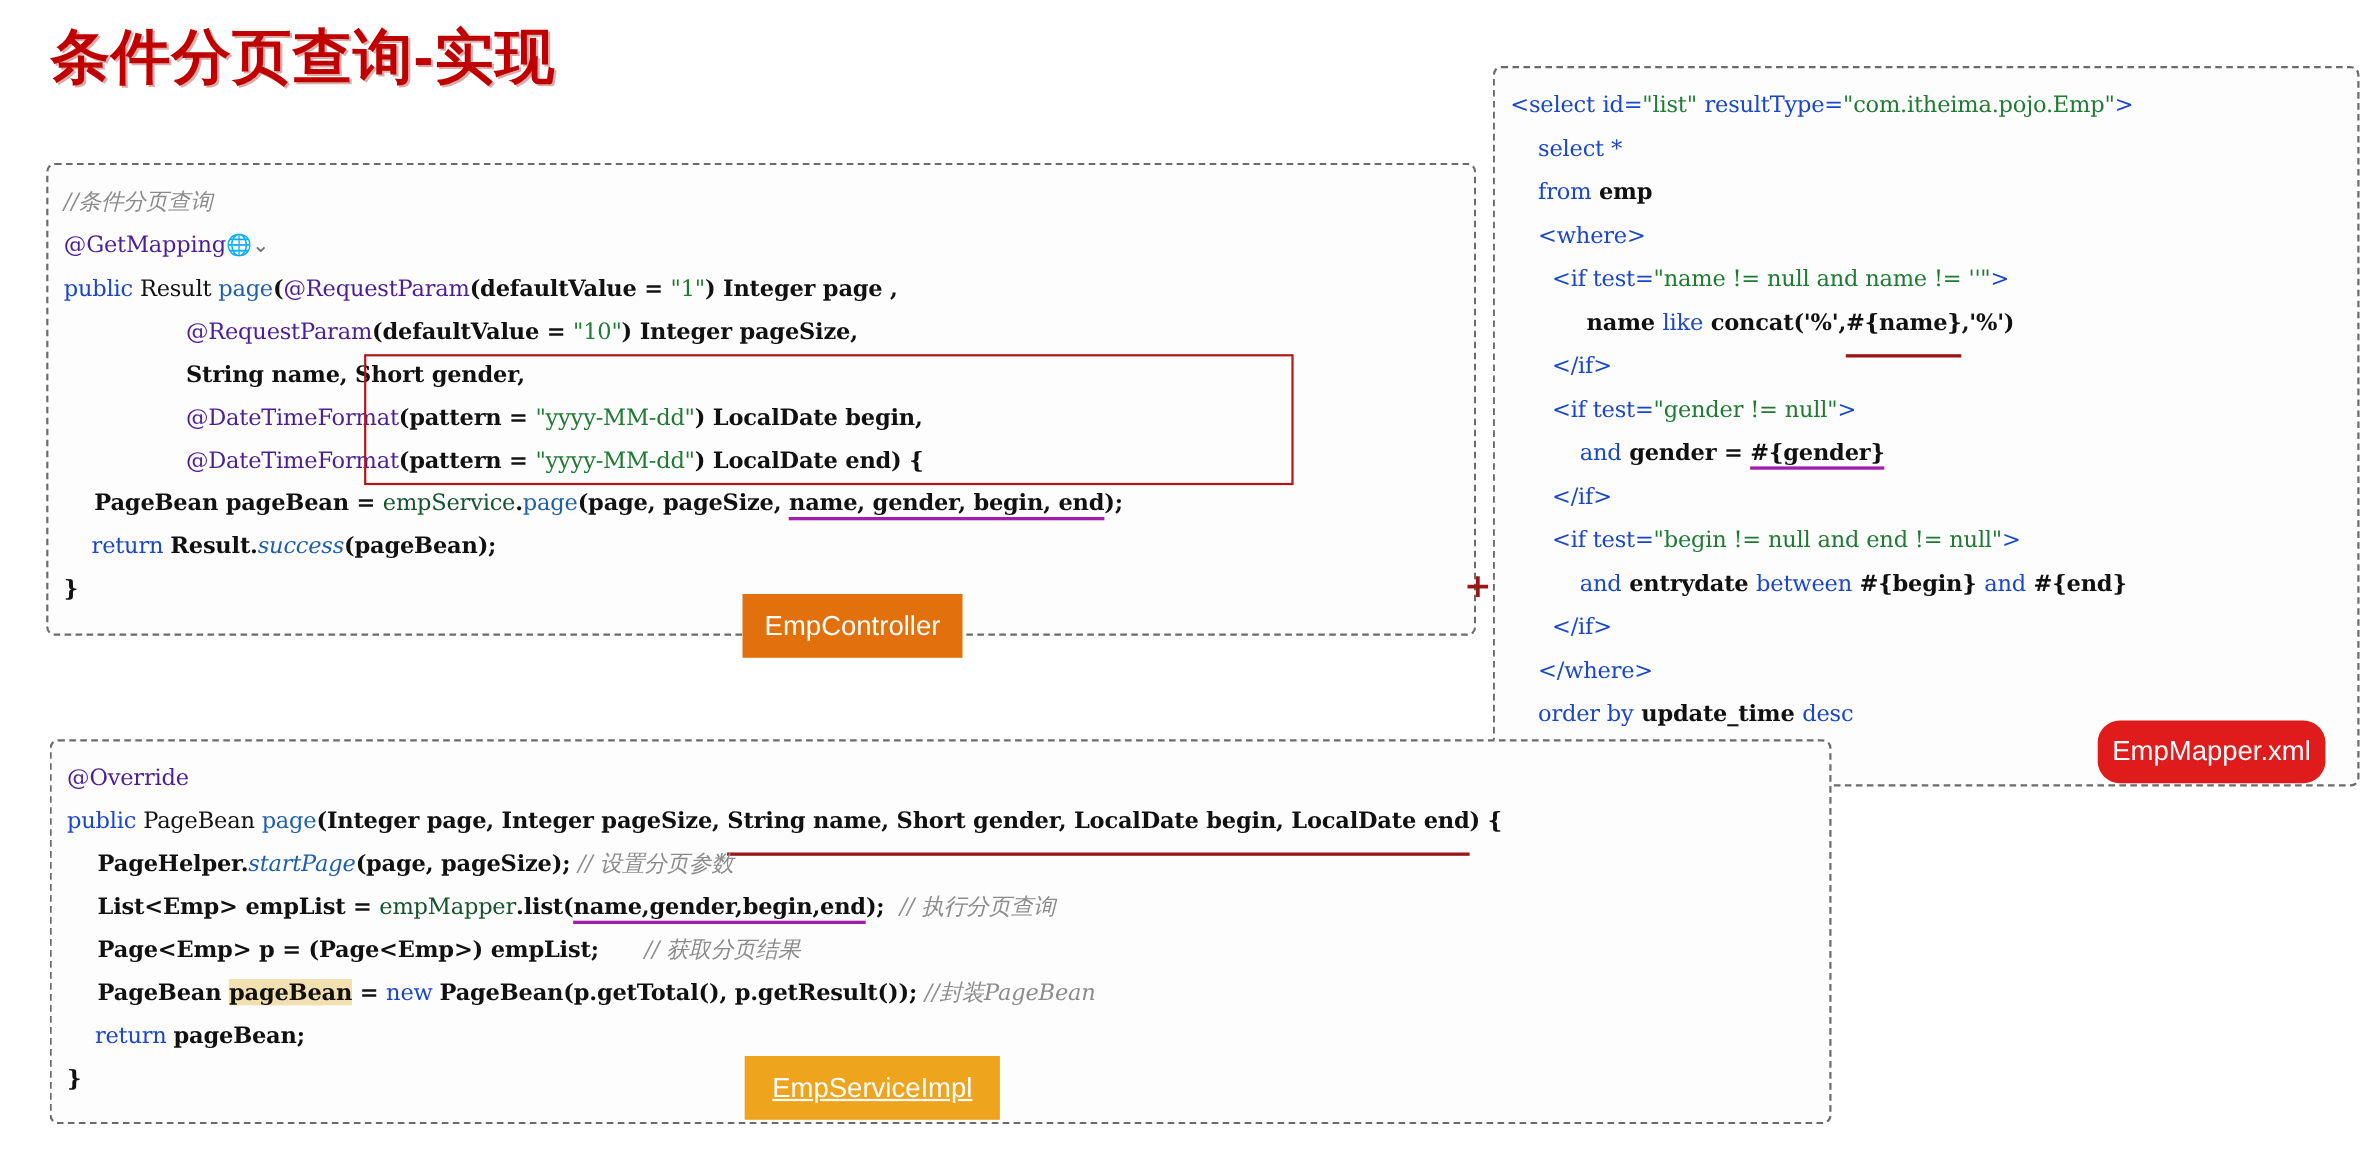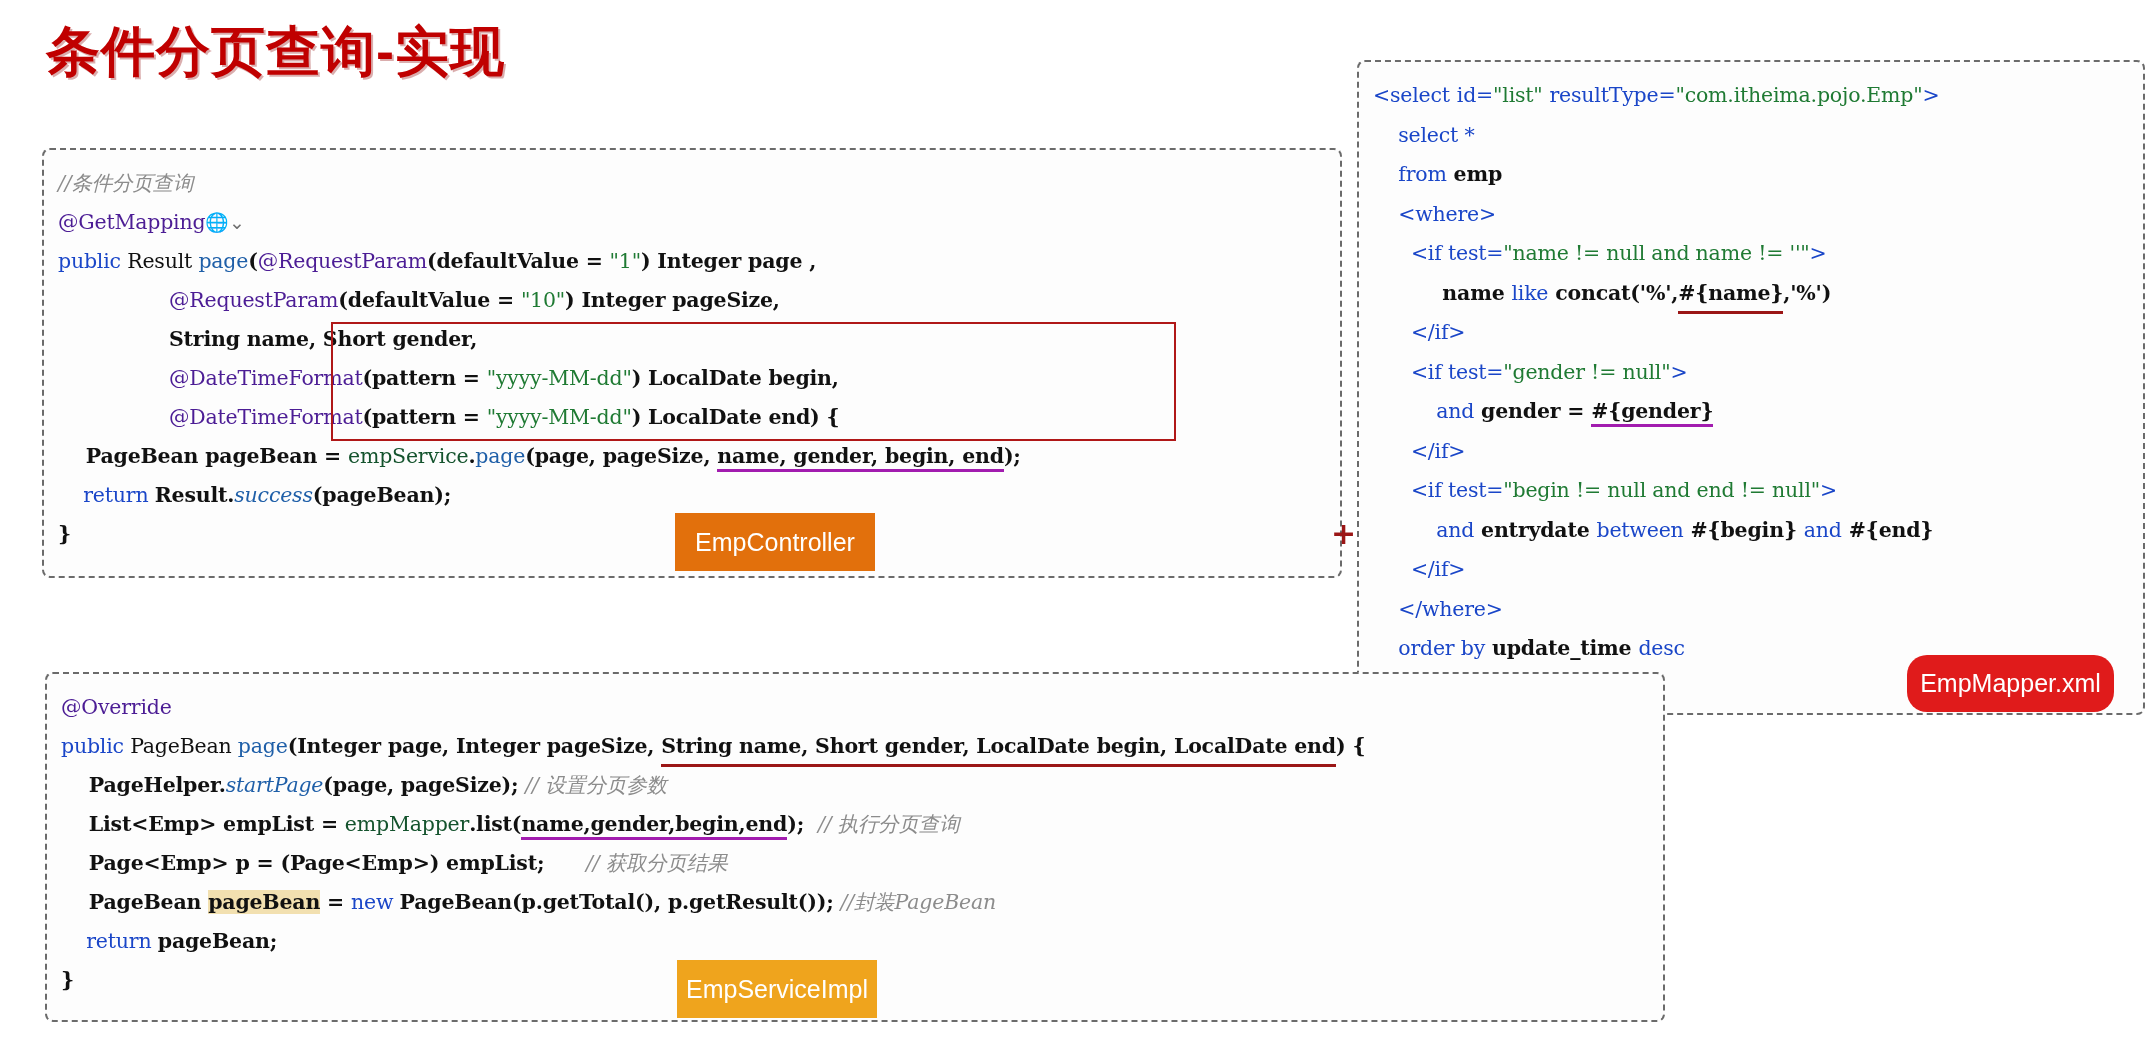--- a/index.html
+++ b/index.html
@@ -51,21 +51,21 @@
   .cmt  { color:#8c8c8c; font-style:italic;text-align:center; }
   .itl  { font-style:italic; }
   .tag  { color:#1a46c8; }          
   .attr { color:#1a46c8; }          
   .aval { color:#1f7a33; }
   .sqlkw{ color:#1a46c8;text-align:right; }
   .plain{ color:#111111;font-weight:bold; }
 
   
   .u-red      { border-bottom:3px solid #a21caf; padding-bottom:1px;margin-top:32px; }
-  .u-darkred  { border-bottom:3px solid #9b1616; padding-bottom:6px; }
+  .u-darkred  { border-bottom:3px solid #9b1616; padding-bottom:17px; }
   .hl-tan     { background:#f2e0b0; }
 
   
   .red-box{
     position:absolute;
     border:2.5px solid #b01818;
     box-sizing:border-box;
     pointer-events:none;
   }
 
@@ -100,31 +100,31 @@
 </style>
 </head>
 <body>
 
 <div class="page-title">条件分页查询-实现</div>
 
 <div class="code-panel" style="left:42px; top:148px; width:1300px; height:430px;">
   <div class="code-body" style="padding:14px 0 0 14px;" id="controller-code"><span class="ln"><span class="cmt">//条件分页查询</span></span><span class="ln"><span class="ann">@GetMapping</span><span class="globe">🌐⌄</span></span><span class="ln"><span class="kw">public </span><span class="typ">Result </span><span class="mth">page</span><span class="plain">(</span><span class="ann">@RequestParam</span><span class="plain">(defaultValue = </span><span class="str">"1"</span><span class="plain">) Integer page ,</span></span><span class="ln"><span class="plain">                </span><span class="ann">@RequestParam</span><span class="plain">(defaultValue = </span><span class="str">"10"</span><span class="plain">) Integer pageSize,</span></span><span class="ln"><span class="plain">                </span><span class="plain">String name, Short gender,</span></span><span class="ln"><span class="plain">                </span><span class="ann">@DateTimeFormat</span><span class="plain">(pattern = </span><span class="str">"yyyy-MM-dd"</span><span class="plain">) LocalDate begin,</span></span><span class="ln"><span class="plain">                </span><span class="ann">@DateTimeFormat</span><span class="plain">(pattern = </span><span class="str">"yyyy-MM-dd"</span><span class="plain">) LocalDate end) {</span></span><span class="ln"><span class="plain">    PageBean pageBean = </span><span class="fld">empService</span><span class="plain">.</span><span class="mth">page</span><span class="plain">(page, pageSize, </span><span class="plain u-red">name, gender, begin, end</span><span class="plain">);</span></span><span class="ln"><span class="kw">    return </span><span class="plain">Result.</span><span class="mth itl">success</span><span class="plain">(pageBean);</span></span><span class="ln"><span class="plain">}</span></span></div>
 </div>
 <div class="red-box" style="left:331px; top:322px; width:845px; height:119px;"></div>
-<div class="badge badge-controller" style="left:675px; top:513px; width:200px; height:58px;">
+<div class="badge badge-controller" style="left:675px; top:540px; width:200px; height:58px;">
   <span>EmpController</span>
 </div>
 
 <div class="plus-sign" style="left:1331px; top:519px;">+</div>
 
 <div class="code-panel" style="left:1357px; top:60px; width:788px; height:655px;">
   <div class="code-body" style="padding:14px 0 0 14px; line-height:39.5px;" id="mapper-code"><span class="ln"><span class="tag">&lt;select</span><span class="plain"> </span><span class="attr">id=</span><span class="aval">"list"</span><span class="plain"> </span><span class="attr">resultType=</span><span class="aval">"com.itheima.pojo.Emp"</span><span class="tag">&gt;</span></span><span class="ln"><span class="sqlkw">    select *</span></span><span class="ln"><span class="sqlkw">    from</span><span class="plain"> emp</span></span><span class="ln"><span class="tag">    &lt;where&gt;</span></span><span class="ln"><span class="tag">      &lt;if </span><span class="attr">test=</span><span class="aval">"name != null and name != ''"</span><span class="tag">&gt;</span></span><span class="ln"><span class="plain">          name </span><span class="sqlkw">like</span><span class="plain"> concat('%',</span><span class="plain u-darkred">#{name}</span><span class="plain">,'%')</span></span><span class="ln"><span class="tag">      &lt;/if&gt;</span></span><span class="ln"><span class="tag">      &lt;if </span><span class="attr">test=</span><span class="aval">"gender != null"</span><span class="tag">&gt;</span></span><span class="ln"><span class="sqlkw">          and</span><span class="plain"> gender = </span><span class="plain u-red">#{gender}</span></span><span class="ln"><span class="tag">      &lt;/if&gt;</span></span><span class="ln"><span class="tag">      &lt;if </span><span class="attr">test=</span><span class="aval">"begin != null and end != null"</span><span class="tag">&gt;</span></span><span class="ln"><span class="sqlkw">          and</span><span class="plain"> entrydate </span><span class="sqlkw">between</span><span class="plain"> </span><span class="plain">#{begin} </span><span class="sqlkw">and</span><span class="plain"> #{end}</span></span><span class="ln"><span class="tag">      &lt;/if&gt;</span></span><span class="ln"><span class="tag">    &lt;/where&gt;</span></span><span class="ln"><span class="sqlkw">    order by</span><span class="plain"> update_time </span><span class="sqlkw">desc</span></span><span class="ln"><span class="tag">&lt;/select&gt;</span></span></div>
 </div>
 <div class="badge badge-mapper" style="left:1907px; top:655px; width:207px; height:57px;">
   <span>EmpMapper.xml</span>
 </div>
 
 <div class="code-panel" style="left:45px; top:672px; width:1620px; height:350px;">
   <div class="code-body" style="padding:14px 0 0 14px;" id="service-code"><span class="ln"><span class="ann">@Override</span></span><span class="ln"><span class="kw">public </span><span class="typ">PageBean </span><span class="mth">page</span><span class="plain">(Integer page, Integer pageSize, </span><span class="plain u-darkred">String name, Short gender, LocalDate begin, LocalDate end</span><span class="plain">) {</span></span><span class="ln"><span class="plain">    PageHelper.</span><span class="mth itl">startPage</span><span class="plain">(page, pageSize); </span><span class="cmt">// 设置分页参数</span></span><span class="ln"><span class="plain">    List&lt;Emp&gt; empList = </span><span class="fld">empMapper</span><span class="plain">.list(</span><span class="plain u-red">name,gender,begin,end</span><span class="plain">);  </span><span class="cmt">// 执行分页查询</span></span><span class="ln"><span class="plain">    Page&lt;Emp&gt; p = (Page&lt;Emp&gt;) empList;      </span><span class="cmt">// 获取分页结果</span></span><span class="ln"><span class="plain">    PageBean </span><span class="plain hl-tan">pageBean</span><span class="plain"> = </span><span class="kw">new </span><span class="plain">PageBean(p.getTotal(), p.getResult()); </span><span class="cmt">//封装PageBean</span></span><span class="ln"><span class="kw">    return </span><span class="plain">pageBean;</span></span><span class="ln"><span class="plain">}</span></span></div>
 </div>
-<div class="badge badge-service" style="left:677px; top:960px; width:200px; height:58px;">
+<div class="badge badge-service" style="left:677px; top:960px; width:232px; height:58px;text-decoration:underline;">
   <span>EmpServiceImpl</span>
 </div>
 
 </body></html>

